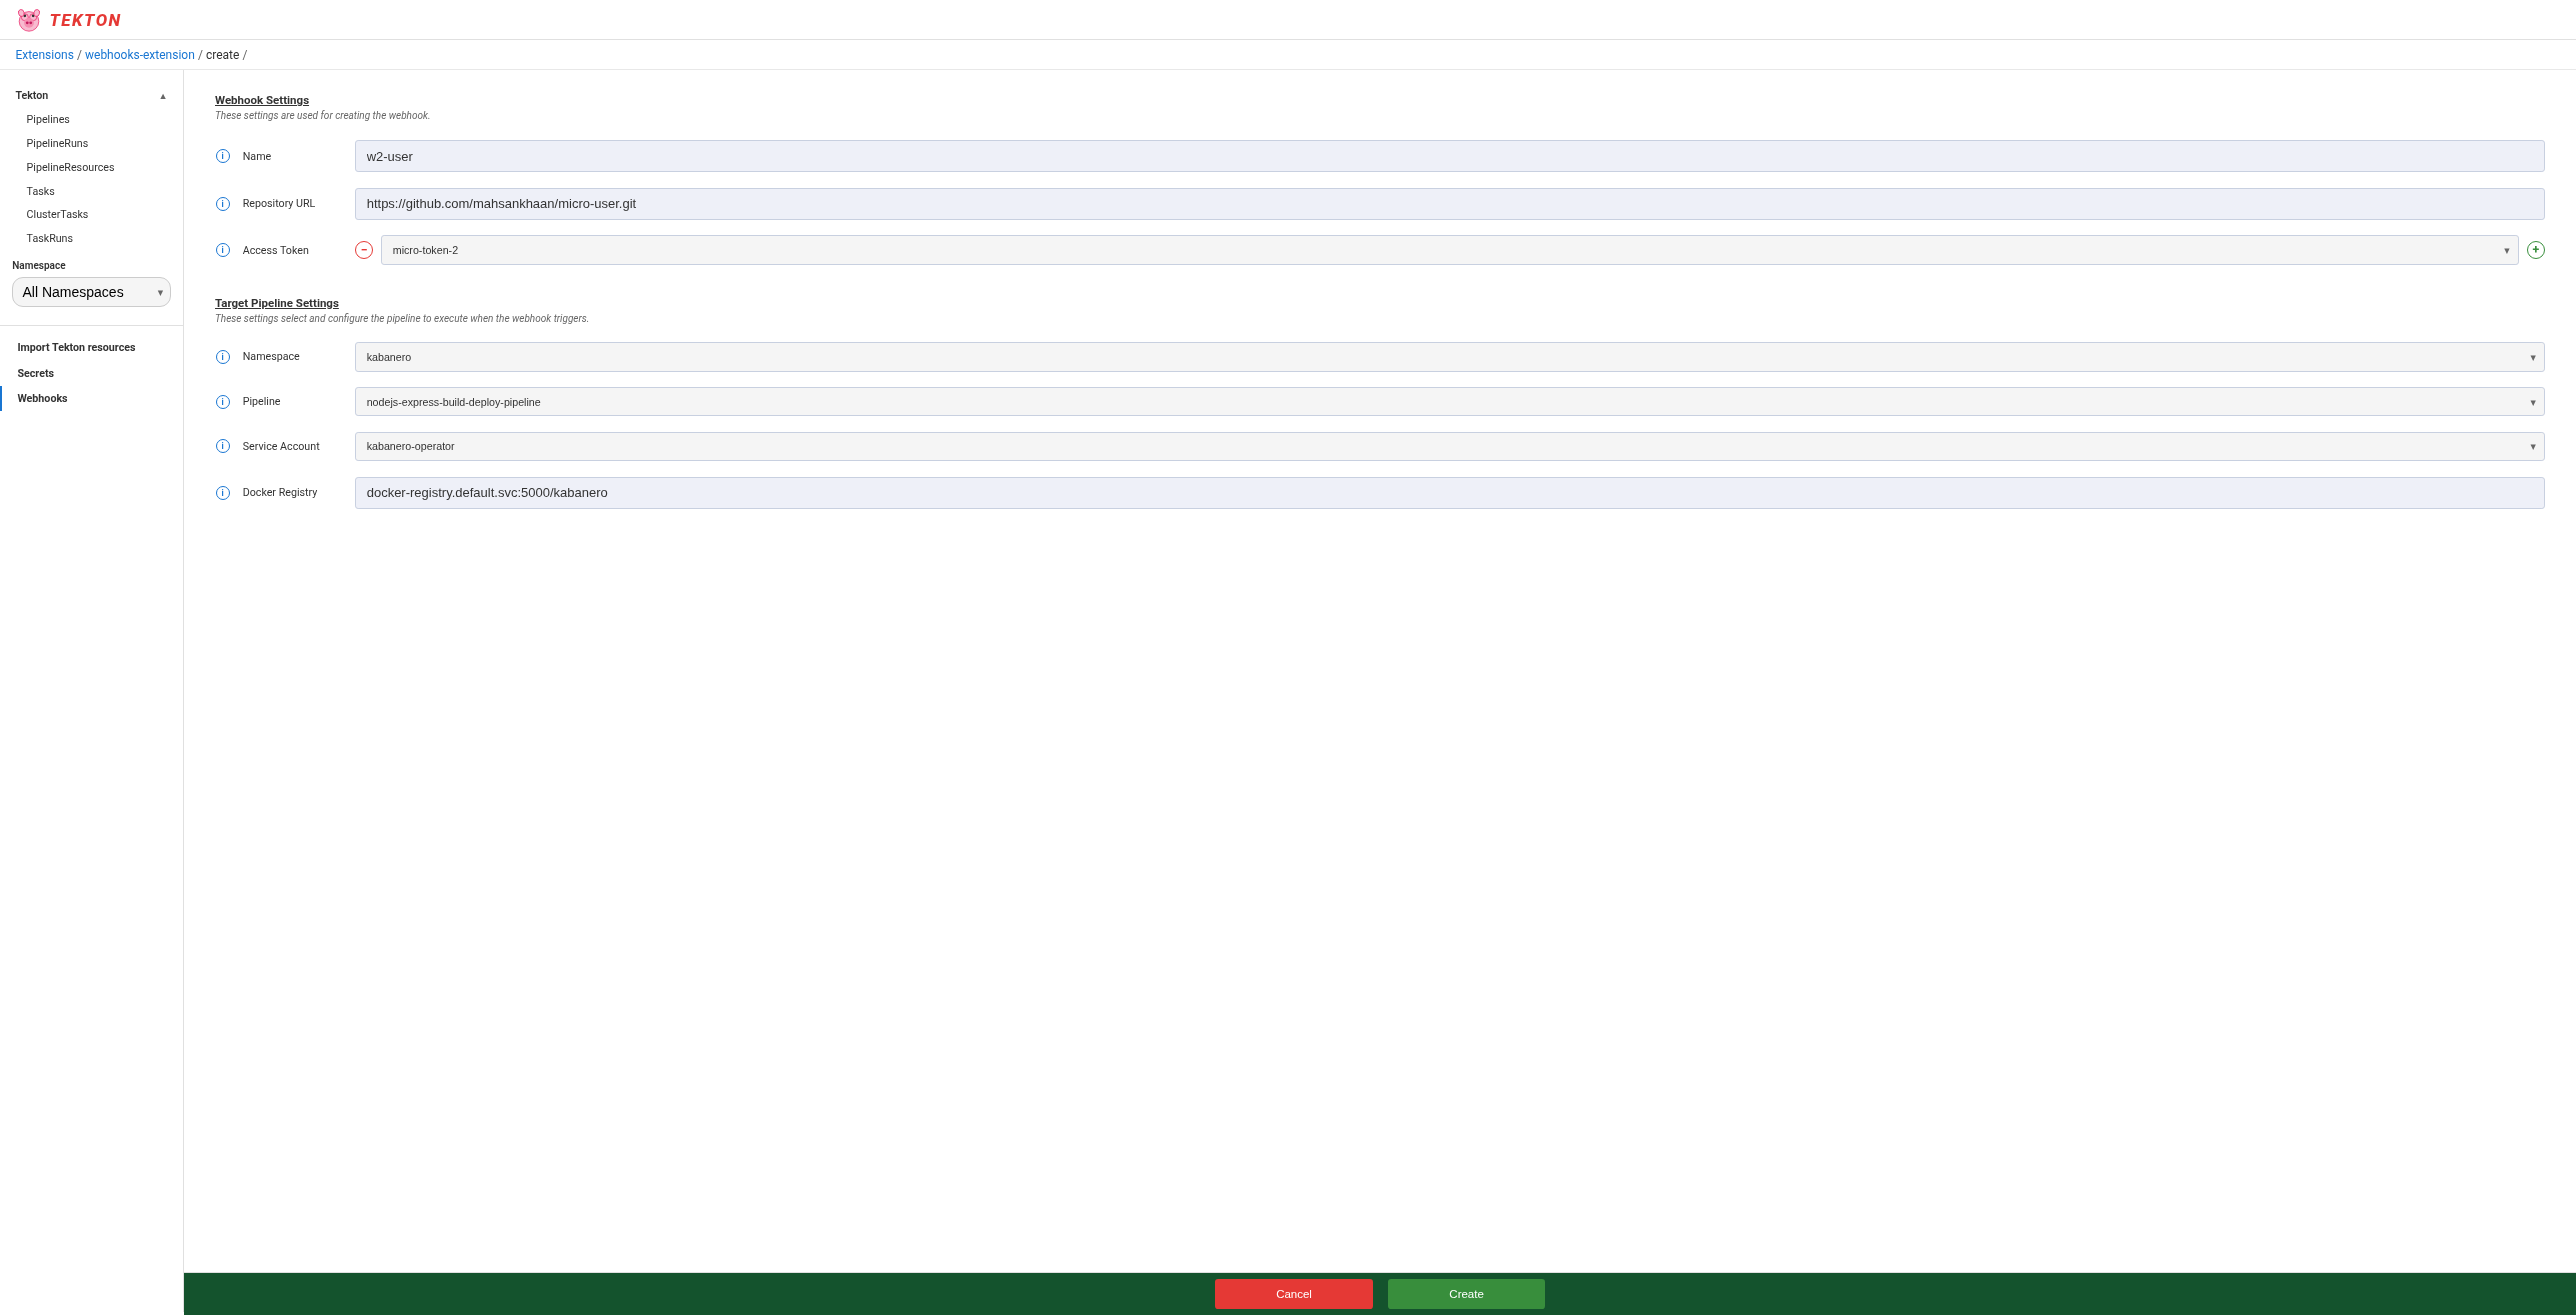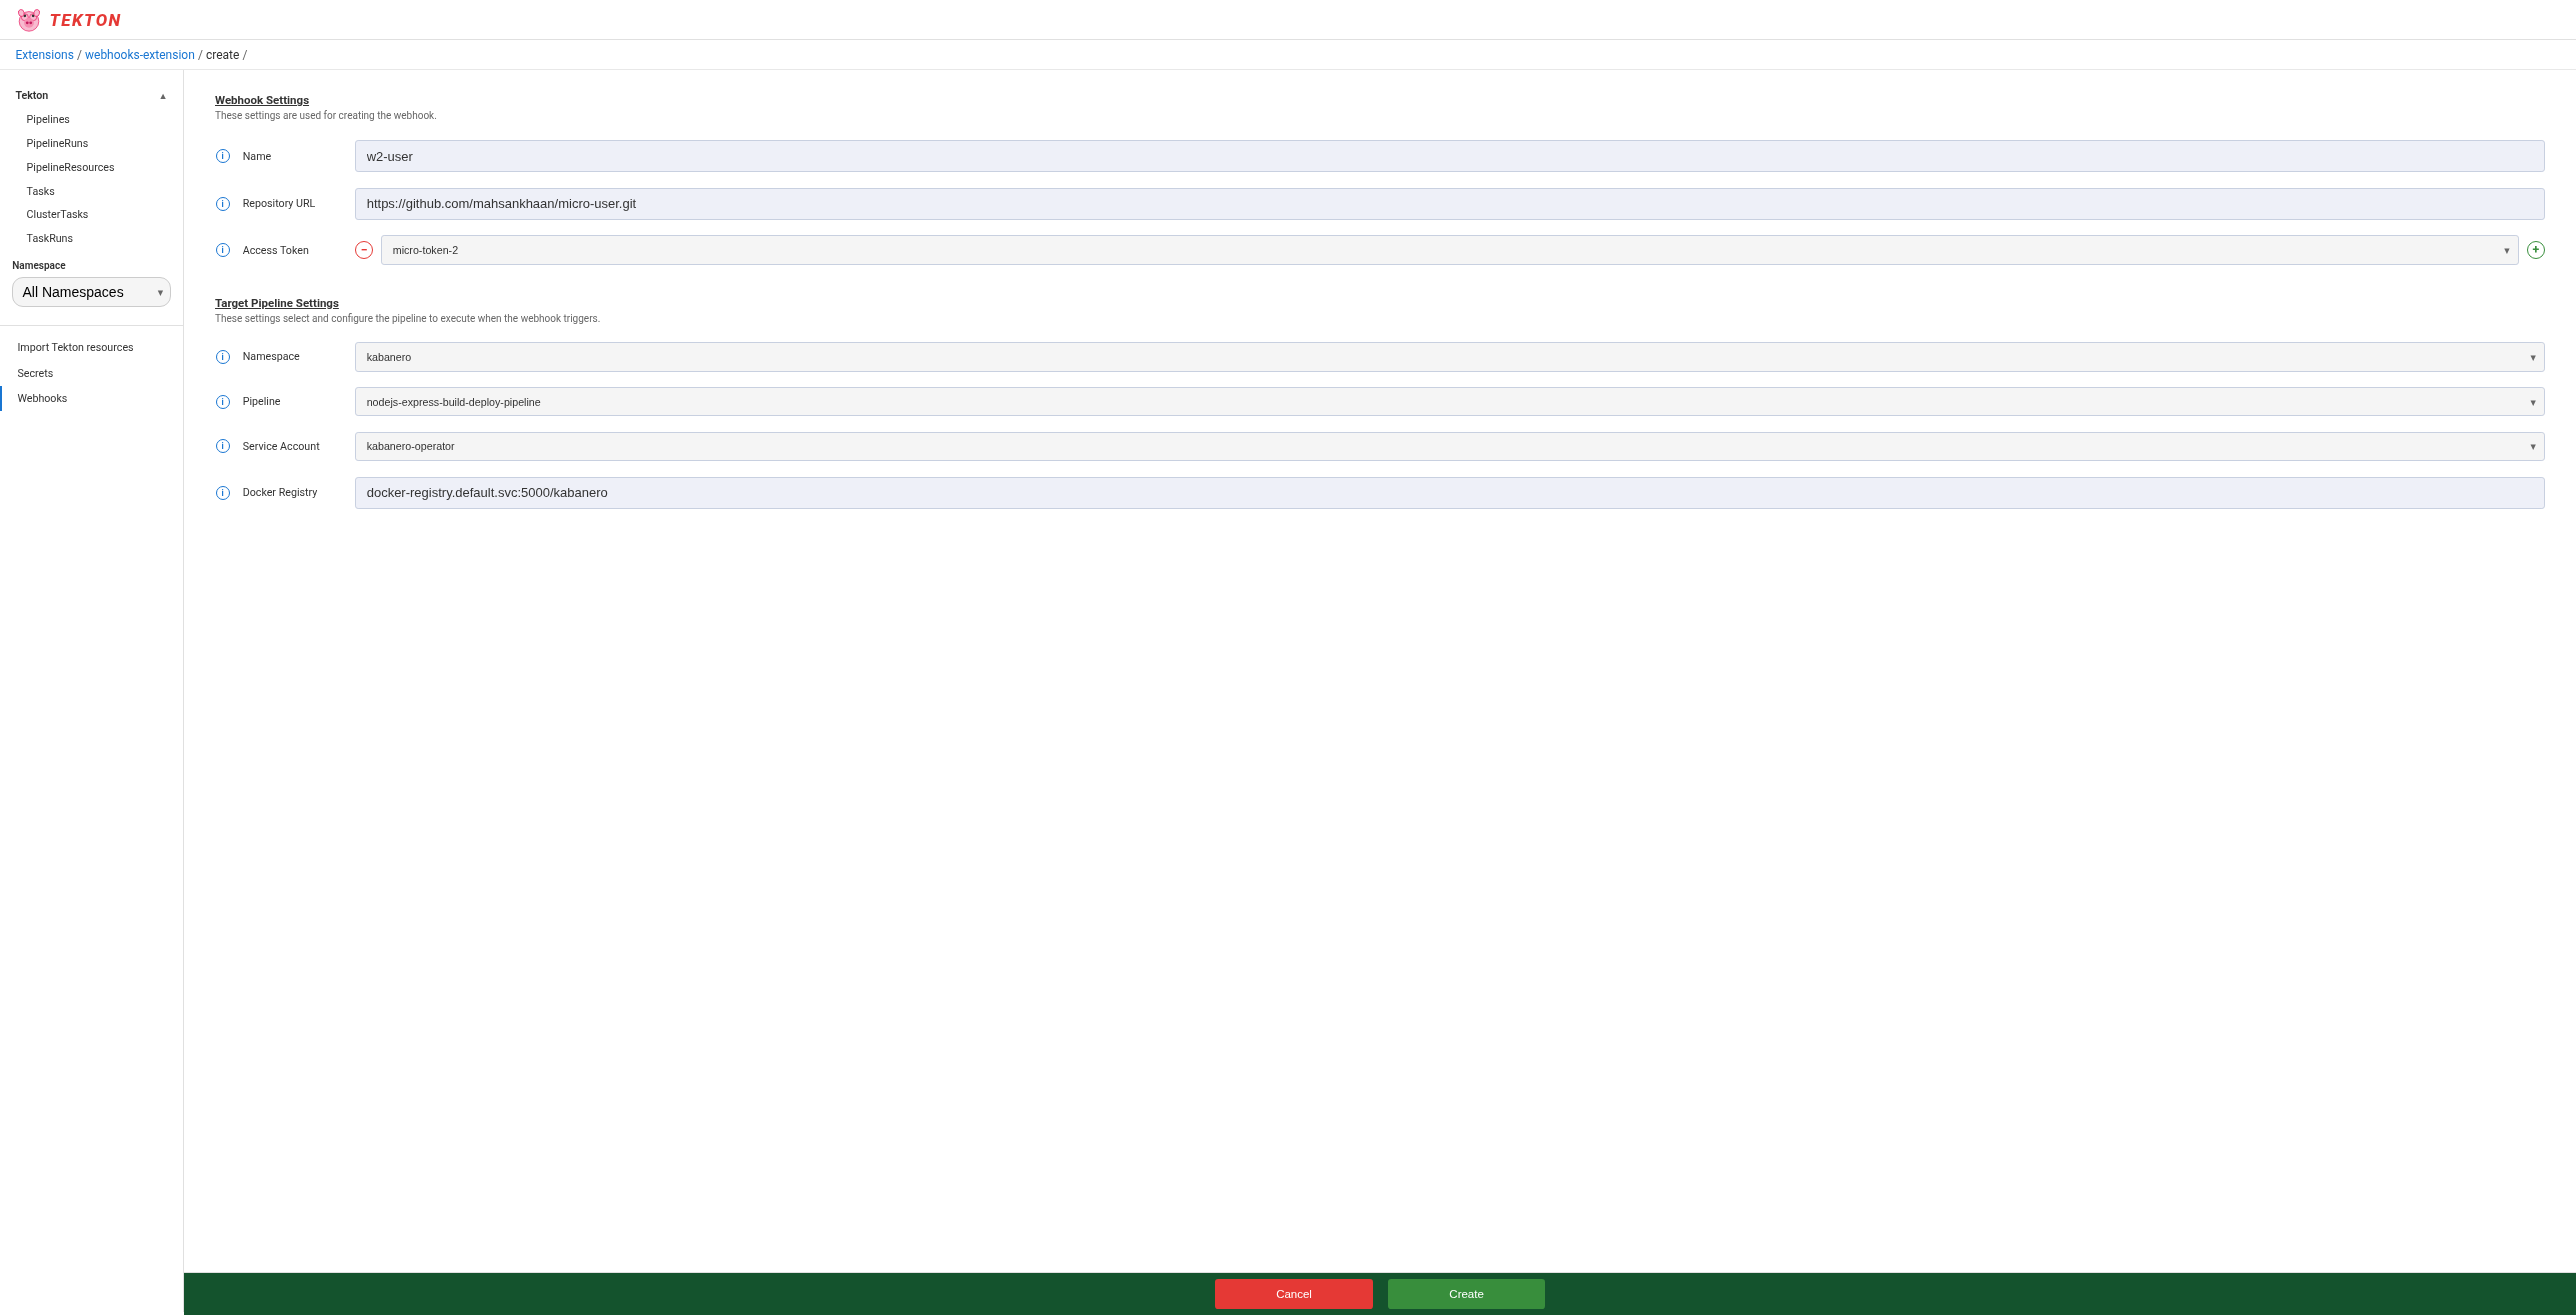--- a/index.html
+++ b/index.html
@@ -85,21 +85,21 @@
       background: #e0e0e0;
       margin: 9.2px 0;
     }
 
     .sidebar-nav-item {
       padding: 6.1px 15.4px;
       font-size: 10.7px;
       cursor: pointer;
       color: #333;
       border-left: 2.3px solid transparent;
-      font-weight: 400;
+      font-weight: 700;
     }
     .sidebar-nav-item.active {
       border-left: 2.3px solid #1976d2;
     }
 
     
     .namespace-section {
       padding: 9.2px 12.3px;
     }
     .namespace-label {
@@ -142,20 +142,21 @@
     
     .section-title {
       font-size: 11.5px;
       font-weight: 700;
       text-decoration: underline;
       margin-bottom: 3.1px;
     }
     .section-subtitle {
       font-size: 10px;
       color: #666;
+      font-style: italic;
       margin-bottom: 18.4px;
     }
 
     
     .form-section {
       margin-bottom: 31px;
     }
     .form-row {
       display: flex;
       align-items: center;

